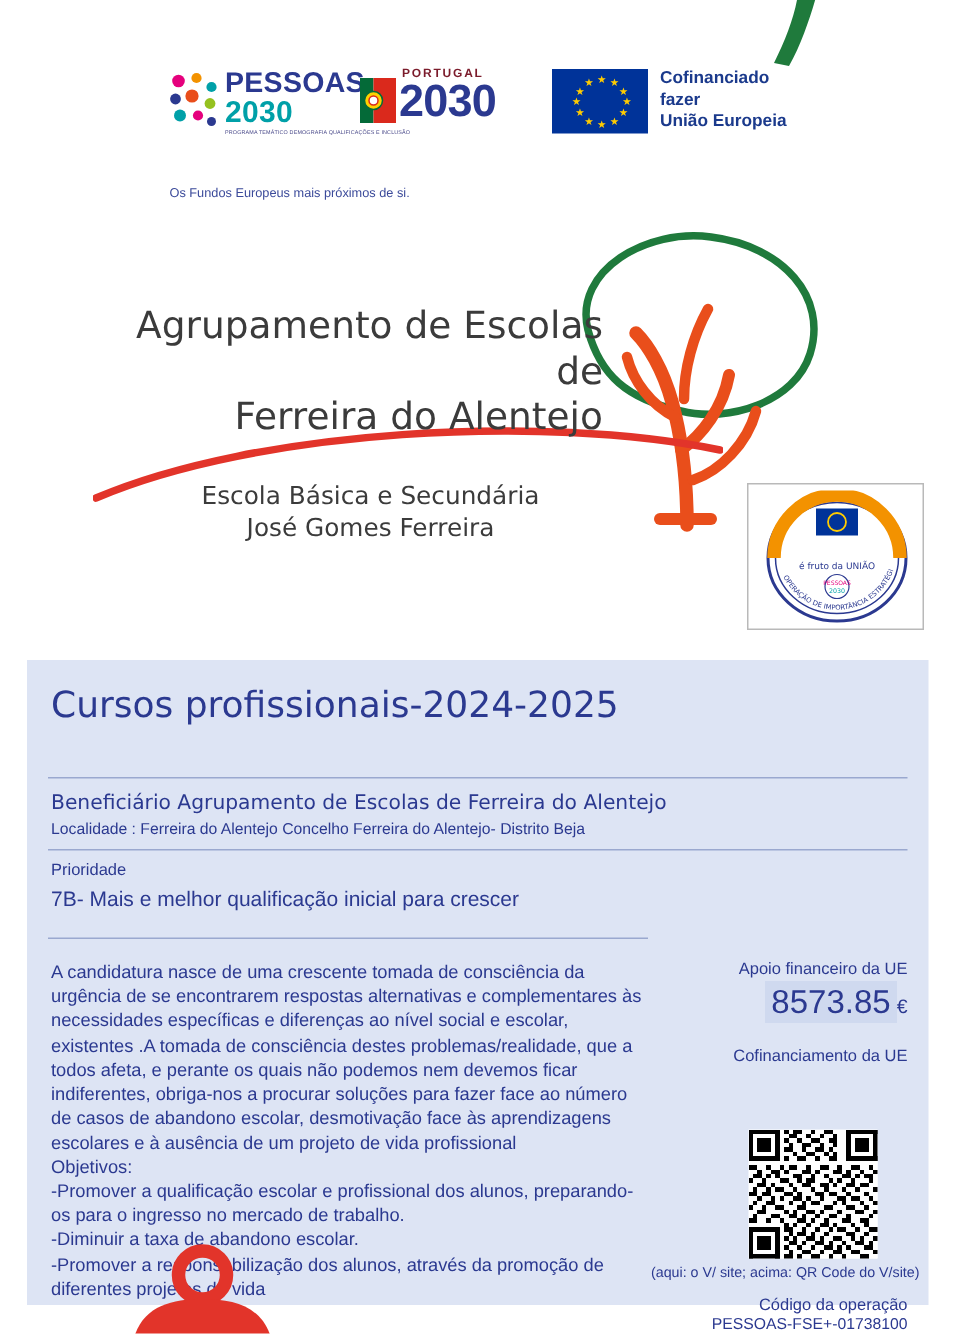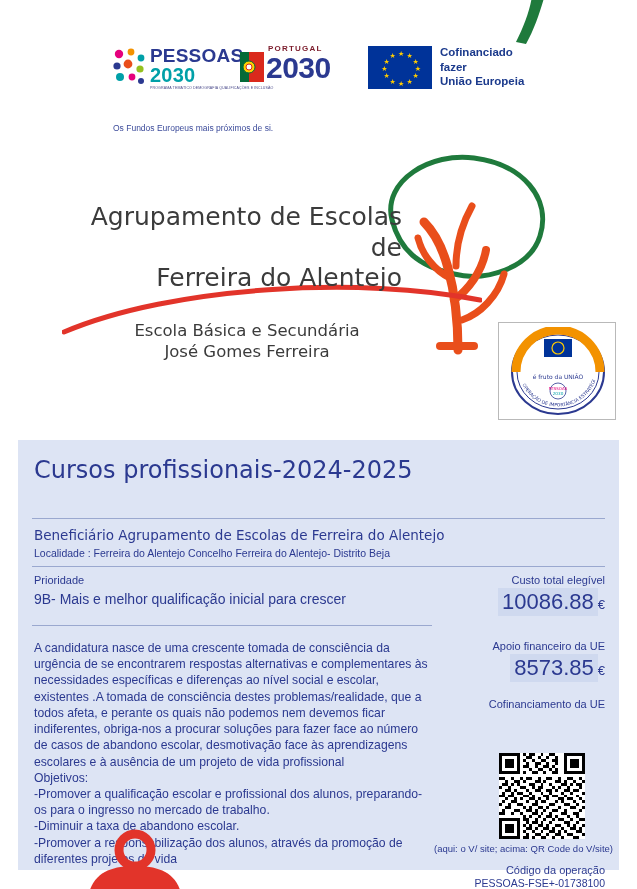--- a/index.html
+++ b/index.html
@@ -292,36 +292,30 @@
   <div class="panel">
 
     <div class="panel-title">Cursos profissionais-2024-2025</div>
 
     <div class="rule" style="top:78px;"></div>
     <div class="beneficiario">Beneficiário Agrupamento de Escolas de Ferreira do Alentejo</div>
     <div class="localidade">Localidade : Ferreira do Alentejo Concelho Ferreira do Alentejo- Distrito Beja</div>
     <div class="rule" style="top:126px;"></div>
 
     <div class="prioridade-label">Prioridade</div>
-    <div class="prioridade-value">9B- Mais e melhor qualificação inicial para crescer</div>
+    <div class="prioridade-value">7B- Mais e melhor qualificação inicial para crescer</div>
 
     <div class="rule" style="top:185px;width:400px;"></div>
 
     <div class="body-text">A candidatura nasce de uma crescente tomada de consciência da urgência de se encontrarem respostas alternativas e complementares às necessidades específicas e diferenças ao nível social e escolar, existentes .A tomada de consciência destes problemas/realidade, que a todos afeta, e perante os quais não podemos nem devemos ficar indiferentes, obriga-nos a procurar soluções para fazer face ao número de casos de abandono escolar, desmotivação face às aprendizagens escolares e à ausência de um projeto de vida profissional
 Objetivos:
 -Promover a qualificação escolar e profissional dos alunos, preparando-os para  o ingresso no mercado de trabalho.
 -Diminuir a taxa de abandono escolar.
 -Promover a responsabilização dos alunos, através da promoção de diferentes projetos de vida</div>
 
-    <div class="rcol" style="top:134px;">
-      <div class="rlabel">Custo total elegível</div>
-      <div class="rvalue">
-        <span class="vbox">10086.88</span><span class="unit">€</span>
-      </div>
-    </div>
 
     <div class="rcol" style="top:200px;">
       <div class="rlabel">Apoio financeiro da UE</div>
       <div class="rvalue">
         <span class="vbox">8573.85</span><span class="unit">€</span>
       </div>
     </div>
 
     <div class="rcol" style="top:258px;">
       <div class="rlabel">Cofinanciamento da UE</div>

